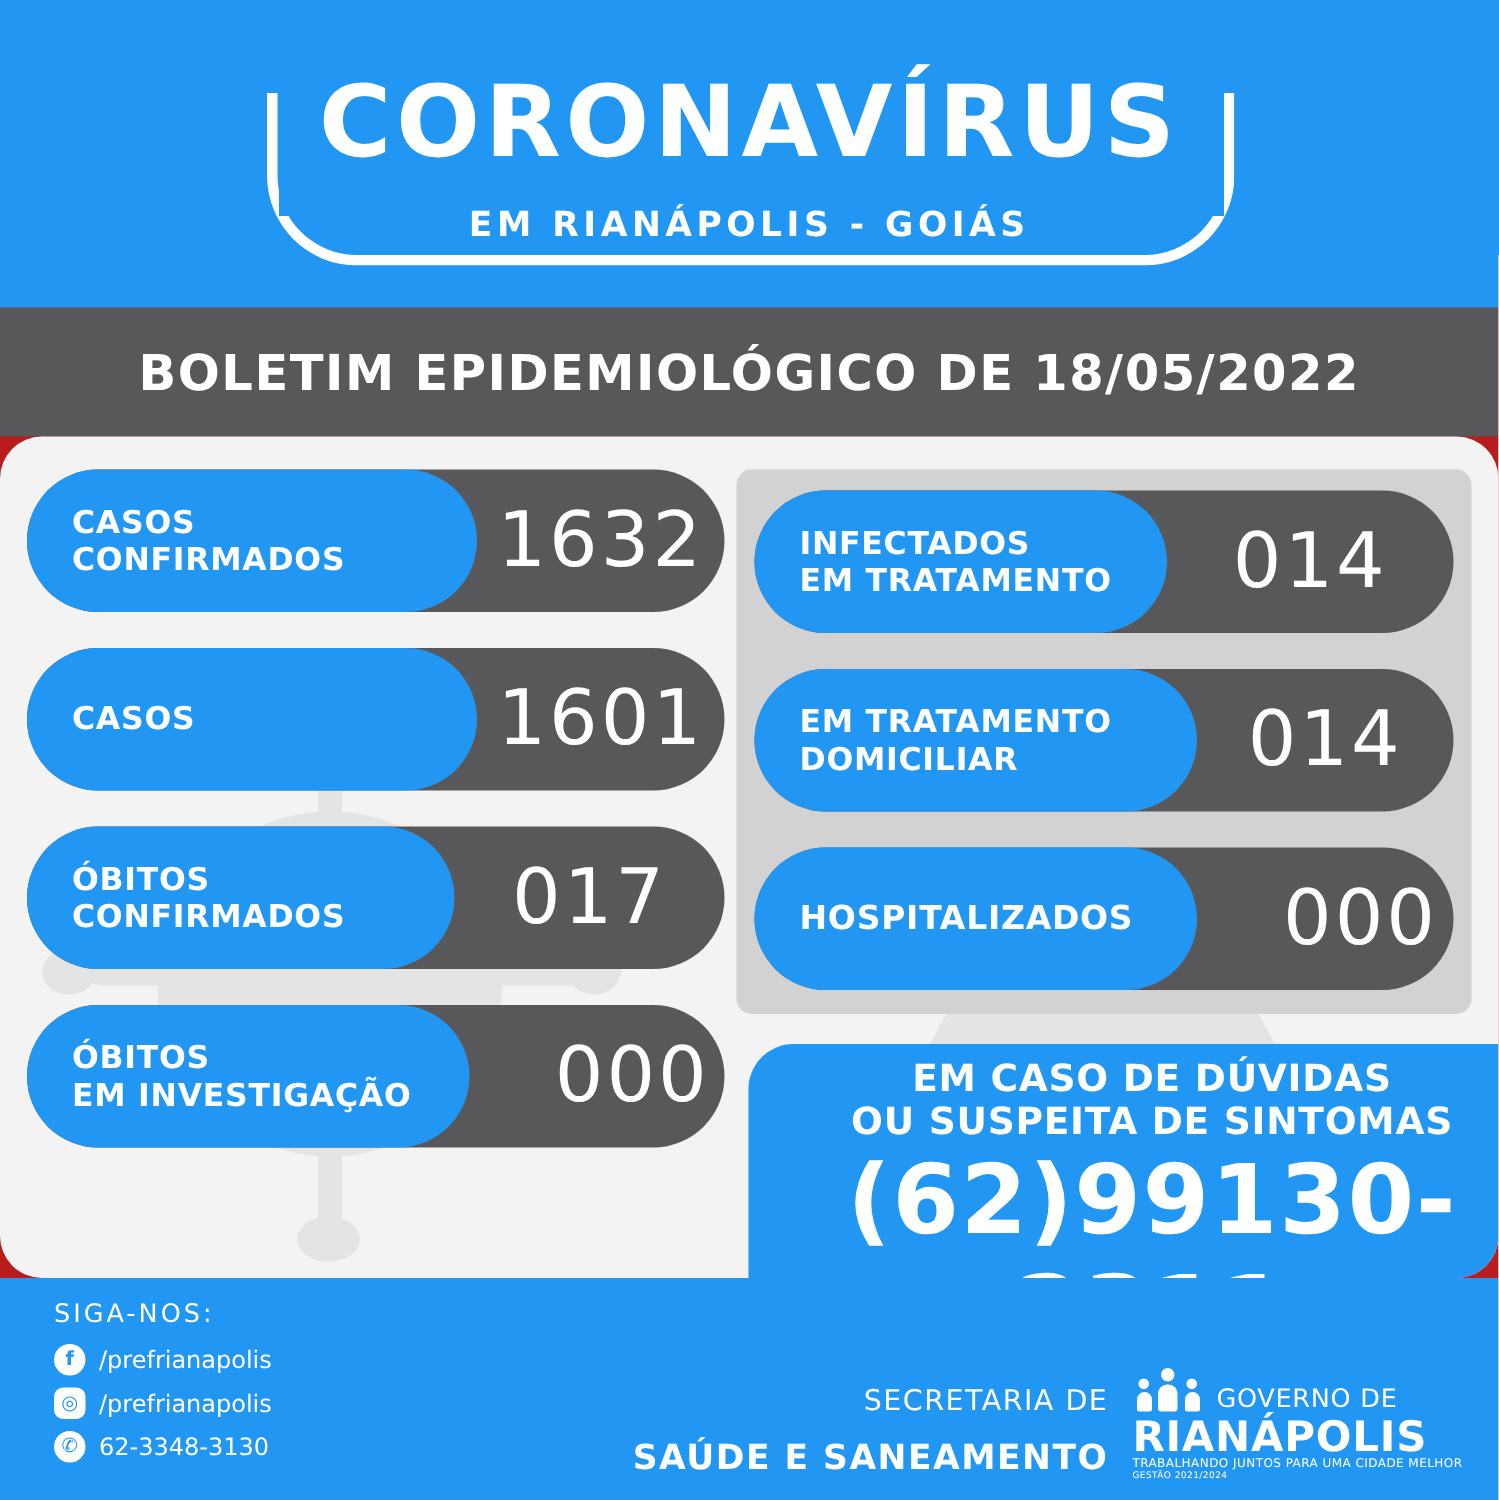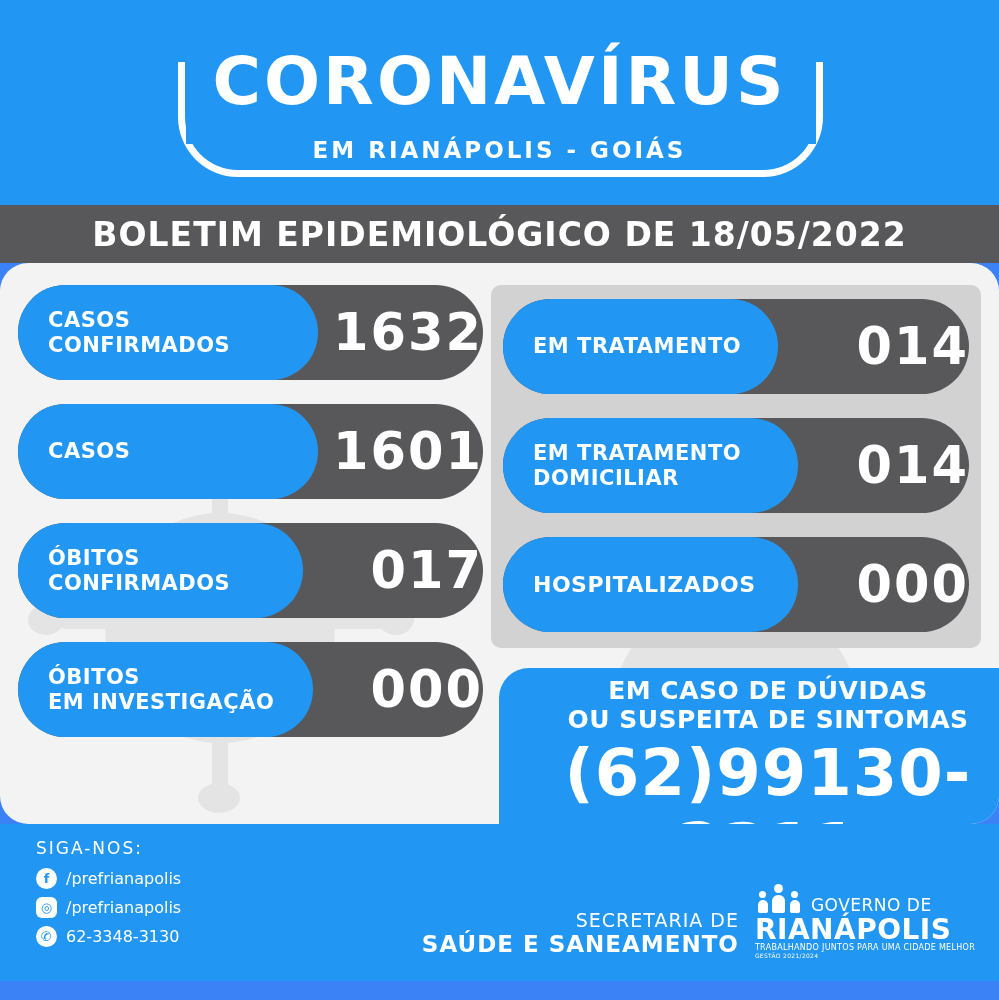--- a/index.html
+++ b/index.html
@@ -9,21 +9,21 @@
   }
   body {
     font-family: "Liberation Sans", sans-serif;
     -webkit-font-smoothing: antialiased;
   }
   .poster {
     position: relative;
     width: 999px;
     height: 1000px;
     overflow: hidden;
-    background: #3b82f6;
+    background: #b91c1c;
   }
 
   
   .header {
     position: relative;
     height: 205px;
     background: #2196f3;
     overflow: hidden;
   }
   .header-inner {
@@ -78,21 +78,21 @@
     position: absolute;
     left: 300px;
     top: 140px;
     width: 400px;
     height: 22px;
     background: #2196f3;
   }
 
   
   .banner {
-    height: 58px;
+    height: 86px;
     background: #58585a;
     display: flex;
     align-items: center;
     justify-content: center;
   }
   .banner-text {
     color: #ffffff;
     font-size: 33px;
     font-weight: bold;
     letter-spacing: 1px;
@@ -175,23 +175,23 @@
     box-sizing: border-box;
     font-family: "DejaVu Sans", sans-serif;
     text-transform: uppercase;
     line-height: 1.15;
   }
   .stat-label.one-line { font-size: 22px; }
   .stat-value {
     position: relative;
     z-index: 2;
     flex: 1;
-    text-align: right;
-    color: #ffffff;
-    font-weight: bold;
+    text-align: center;
+    color: #ffffff;
+    font-weight: normal;
     font-size: 51px;
     letter-spacing: 2px;
     font-family: "DejaVu Sans", sans-serif;
   }
   .w300 { width: 300px; }
   .w285 { width: 285px; }
   .w275 { width: 275px; }
   .w295 { width: 295px; }
 
   
@@ -280,20 +280,21 @@
   .sec-l1 {
     font-size: 19px;
     letter-spacing: 1px;
     font-family: "DejaVu Sans", sans-serif;
   }
   .sec-l2 {
     font-size: 23px;
     font-weight: bold;
     letter-spacing: 1px;
     font-family: "DejaVu Sans", sans-serif;
+    margin-top: 14px;
   }
   .gov {
     text-align: left;
     line-height: 1.05;
   }
   .gov-top {
     display: flex;
     align-items: flex-end;
   }
   .gov-figs {
@@ -419,20 +420,21 @@
         </div>
 
       </div>
 
       <div class="col-right">
         <div class="panel">
 
           <div class="stat">
             <div class="stat-bg"></div>
             <div class="stat-label w275">
+              <span>INFECTADOS</span>
               <span>EM TRATAMENTO</span>
             </div>
             <div class="stat-value">014</div>
           </div>
 
           <div class="stat">
             <div class="stat-bg"></div>
             <div class="stat-label w295">
               <span>EM TRATAMENTO</span>
               <span>DOMICILIAR</span>

